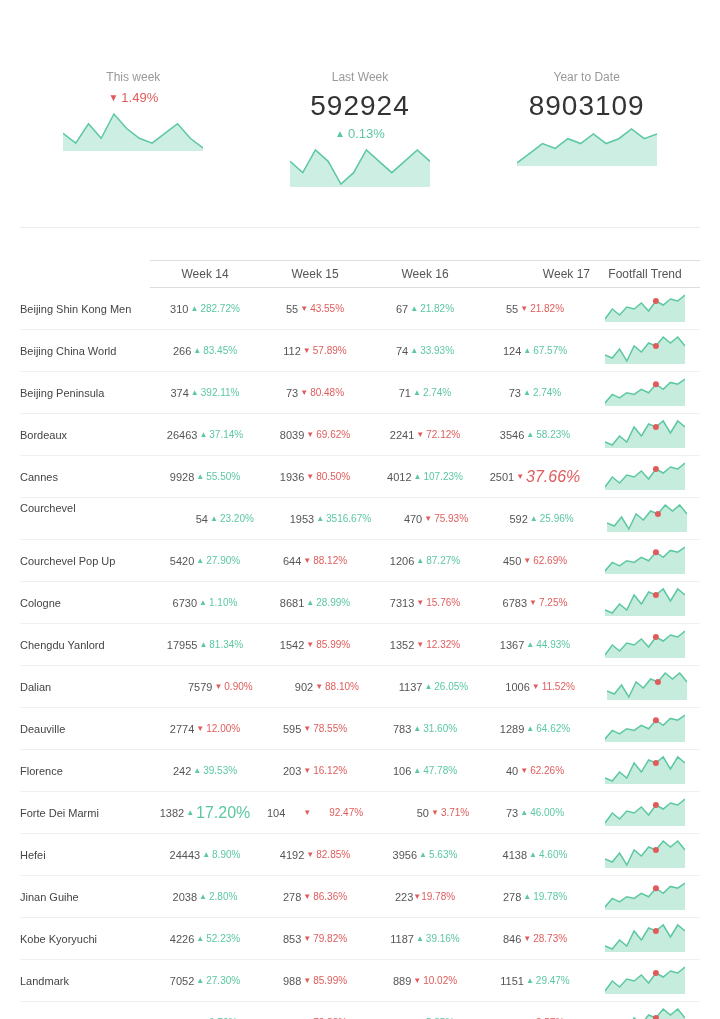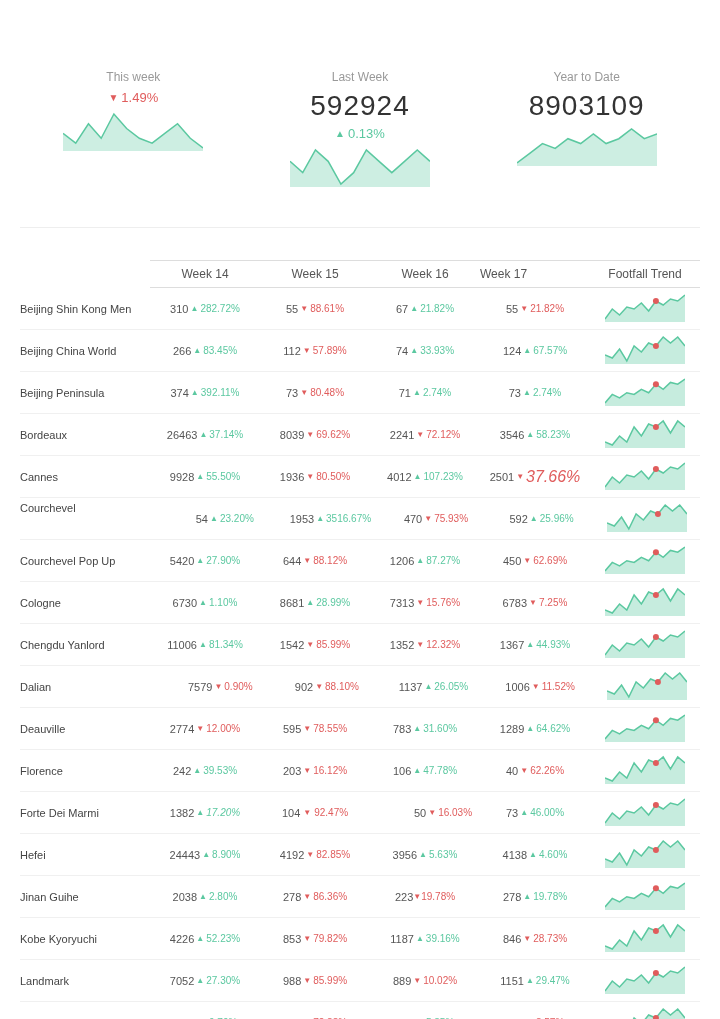--- a/index.html
+++ b/index.html
@@ -85,38 +85,38 @@
     <div style="display:flex; align-items:flex-start;">
       <div style="width:130px; flex-shrink:0; padding-top:28px;">
         <div style="font-size:13px; font-weight:600; color:#333;"></div>
       </div>
       <div style="flex:1;">
         <div style="text-align:center; font-size:13px; color:#555; padding:6px 0; border-bottom:1px solid #ddd;"></div>
         <div style="display:flex; font-size:12px; font-weight:500; color:#555; padding:6px 0; border-bottom:1px solid #ddd;" id="col-headers">
             <div style="width: 20%; text-align: center;">Week 14</div>
             <div style="width: 20%; text-align: center;">Week 15</div>
             <div style="width: 20%; text-align: center;">Week 16</div>
-            <div style="width: 20%; text-align: left;">Week 17</div>
+            <div style="width: 20%; text-align: right;">Week 17</div>
             <div style="width: 20%; text-align: center;">Footfall Trend</div>
           </div>
       </div>
     </div>
     <div id="table-rows">
         <div style="display: flex; align-items: center; border-bottom: 1px solid rgb(240, 240, 240); padding: 4px 0px;">
           <div style="width: 130px; flex-shrink: 0; font-size: 11px; color: rgb(68, 68, 68); white-space: nowrap;">Beijing Shin Kong Men</div>
           <div style="flex: 1 1 0%; display: flex; align-items: center;">
             <div style="width: 20%; display: flex; align-items: center; justify-content: center; gap: 2px;">
               <span style="color: rgb(85, 85, 85); font-size: 11px;">310</span>
               <span style="font-size: 8px; color: rgb(91, 200, 160);">▲</span>
               <span style="font-size: 10px; color: rgb(91, 200, 160);">282.72%</span>
             </div>
             <div style="width: 20%; display: flex; align-items: center; justify-content: center; gap: 2px;">
               <span style="color: rgb(85, 85, 85); font-size: 11px;">55</span>
               <span style="font-size: 8px; color: rgb(224, 92, 92);">▼</span>
-              <span style="font-size: 10px; color: rgb(224, 92, 92);">88.61%</span>
+              <span style="font-size: 10px; color: rgb(224, 92, 92);">43.55%</span>
             </div>
             <div style="width: 20%; display: flex; align-items: center; justify-content: center; gap: 2px;">
               <span style="color: rgb(85, 85, 85); font-size: 11px;">67</span>
               <span style="font-size: 8px; color: rgb(91, 200, 160);">▲</span>
               <span style="font-size: 10px; color: rgb(91, 200, 160);">21.82%</span>
             </div>
             <div style="width: 20%; display: flex; align-items: center; justify-content: center; gap: 2px;">
               <span style="color: rgb(85, 85, 85); font-size: 11px;">55</span>
               <span style="font-size: 8px; color: rgb(224, 92, 92);">▼</span>
               <span style="font-size: 10px; color: rgb(224, 92, 92);">21.82%</span>
@@ -335,21 +335,21 @@
     <polygon points="0,30 0,24 7.2727272727272725,27 14.545454545454545,18 21.818181818181817,24 29.09090909090909,9 36.36363636363636,18 43.63636363636363,6 50.90909090909091,9 58.18181818181818,3 65.45454545454545,15 72.72727272727272,3 80,9 80,30" fill="#5bc8a0" fill-opacity="0.35"></polygon>
     <polyline points="0,24 7.2727272727272725,27 14.545454545454545,18 21.818181818181817,24 29.09090909090909,9 36.36363636363636,18 43.63636363636363,6 50.90909090909091,9 58.18181818181818,3 65.45454545454545,15 72.72727272727272,3 80,9" fill="none" stroke="#5bc8a0" stroke-width="1.5"></polyline>
     <circle cx="50.90909090909091" cy="9" r="3" fill="#e05c5c"></circle>
   </svg></div>
           </div>
         </div>
         <div style="display: flex; align-items: center; border-bottom: 1px solid rgb(240, 240, 240); padding: 4px 0px;">
           <div style="width: 130px; flex-shrink: 0; font-size: 11px; color: rgb(68, 68, 68); white-space: nowrap;">Chengdu Yanlord</div>
           <div style="flex: 1 1 0%; display: flex; align-items: center;">
             <div style="width: 20%; display: flex; align-items: center; justify-content: center; gap: 2px;">
-              <span style="color: rgb(85, 85, 85); font-size: 11px;">11006</span>
+              <span style="color: rgb(85, 85, 85); font-size: 11px;">17955</span>
               <span style="font-size: 8px; color: rgb(91, 200, 160);">▲</span>
               <span style="font-size: 10px; color: rgb(91, 200, 160);">81.34%</span>
             </div>
             <div style="width: 20%; display: flex; align-items: center; justify-content: center; gap: 2px;">
               <span style="color: rgb(85, 85, 85); font-size: 11px;">1542</span>
               <span style="font-size: 8px; color: rgb(224, 92, 92);">▼</span>
               <span style="font-size: 10px; color: rgb(224, 92, 92);">85.99%</span>
             </div>
             <div style="width: 20%; display: flex; align-items: center; justify-content: center; gap: 2px;">
               <span style="color: rgb(85, 85, 85); font-size: 11px;">1352</span>
@@ -457,31 +457,31 @@
     <circle cx="50.90909090909091" cy="9" r="3" fill="#e05c5c"></circle>
   </svg></div>
           </div>
         </div>
         <div style="display: flex; align-items: center; border-bottom: 1px solid rgb(240, 240, 240); padding: 4px 0px;">
           <div style="width: 130px; flex-shrink: 0; font-size: 11px; color: rgb(68, 68, 68); white-space: nowrap;">Forte Dei Marmi</div>
           <div style="flex: 1 1 0%; display: flex; align-items: center;">
             <div style="width: 20%; display: flex; align-items: center; justify-content: center; gap: 2px;">
               <span style="color: rgb(85, 85, 85); font-size: 11px;">1382</span>
               <span style="font-size: 8px; color: rgb(91, 200, 160);">▲</span>
-              <span style="font-size: 10px; color: rgb(91, 200, 160); font-style: italic;">17.20%</span>
-            </div>
-            <div style="width: 20%; display: flex; align-items: center; justify-content: center; gap: 3px;">
+              <span style="font-size: 16px; color: rgb(91, 200, 160);">17.20%</span>
+            </div>
+            <div style="width: 20%; display: flex; align-items: center; justify-content: center; gap: 18px;">
               <span style="color: rgb(85, 85, 85); font-size: 11px;">104</span>
               <span style="font-size: 8px; color: rgb(224, 92, 92);">▼</span>
               <span style="font-size: 10px; color: rgb(224, 92, 92);">92.47%</span>
             </div>
             <div style="width: 20%; display: flex; align-items: center; justify-content: center; gap: 2px;">
               <span style="color: rgb(85, 85, 85); font-size: 11px; margin-left: 36px;">50</span>
               <span style="font-size: 8px; color: rgb(224, 92, 92);">▼</span>
-              <span style="font-size: 10px; color: rgb(224, 92, 92);">16.03%</span>
+              <span style="font-size: 10px; color: rgb(224, 92, 92);">3.71%</span>
             </div>
             <div style="width: 20%; display: flex; align-items: center; justify-content: center; gap: 2px;">
               <span style="color: rgb(85, 85, 85); font-size: 11px;">73</span>
               <span style="font-size: 8px; color: rgb(91, 200, 160);">▲</span>
               <span style="font-size: 10px; color: rgb(91, 200, 160);">46.00%</span>
             </div>
             <div style="width: 20%; text-align: center;"><svg width="80" height="30" viewBox="0 0 80 30">
     <polygon points="0,30 0,27 7.2727272727272725,17 14.545454545454545,23 21.818181818181817,15 29.09090909090909,17 36.36363636363636,11 43.63636363636363,19 50.90909090909091,9 58.18181818181818,13 65.45454545454545,7 72.72727272727272,9 80,3 80,30" fill="#5bc8a0" fill-opacity="0.35"></polygon>
     <polyline points="0,27 7.2727272727272725,17 14.545454545454545,23 21.818181818181817,15 29.09090909090909,17 36.36363636363636,11 43.63636363636363,19 50.90909090909091,9 58.18181818181818,13 65.45454545454545,7 72.72727272727272,9 80,3" fill="none" stroke="#5bc8a0" stroke-width="1.5"></polyline>
     <circle cx="50.90909090909091" cy="9" r="3" fill="#e05c5c"></circle>

